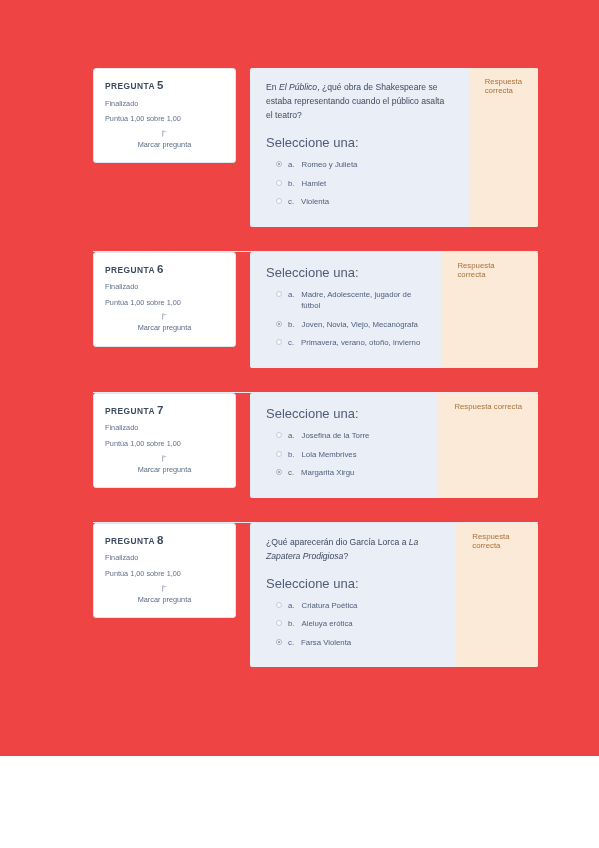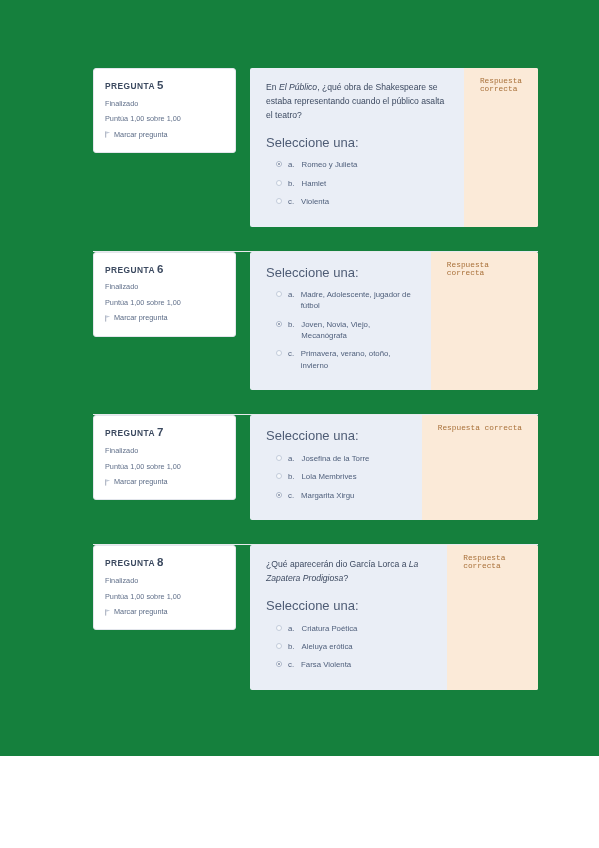--- a/index.html
+++ b/index.html
@@ -11,21 +11,21 @@
     width: 599px;
     height: 848px;
     font-family: "Liberation Sans", sans-serif;
     color: #2b3a52;
     overflow: hidden;
   }
   .page {
     position: relative;
     width: 599px;
     height: 756px;
-    background: #15803d;
+    background: #ef4444;
   }
   .quiz-area {
     position: absolute;
     left: 93px;
     top: 68px;
     width: 445px;
   }
   .question-block {
     position: relative;
     display: flex;
@@ -70,20 +70,21 @@
     white-space: nowrap;
   }
   .qinfo-flag {
     font-size: 7.3px;
     color: #5b6b86;
     display: flex;
     align-items: center;
     gap: 3px;
     line-height: 1.4;
     white-space: nowrap;
+    flex-direction: column;
   }
   .flag-icon {
     display: inline-block;
     width: 6px;
     height: 7px;
     position: relative;
     flex: 0 0 auto;
   }
   .flag-icon svg { display: block; }
 
@@ -157,21 +158,20 @@
   }
   .opt-letter {
     margin-right: 7px;
     min-width: 5px;
   }
   .feedback {
     background: #fbead8;
     color: #a9713a;
     font-size: 7.8px;
     padding: 9px 16px 10px 16px;
-    font-family: Liberation Mono, monospace;
   }
 </style>
 </head>
 <body>
 
 <div class="page">
   <div class="quiz-area" id="quiz-area">
       <div class="question-block">
         <div class="qinfo">
           <div class="qinfo-title"><span>PREGUNTA</span><span class="qnum">5</span></div>

